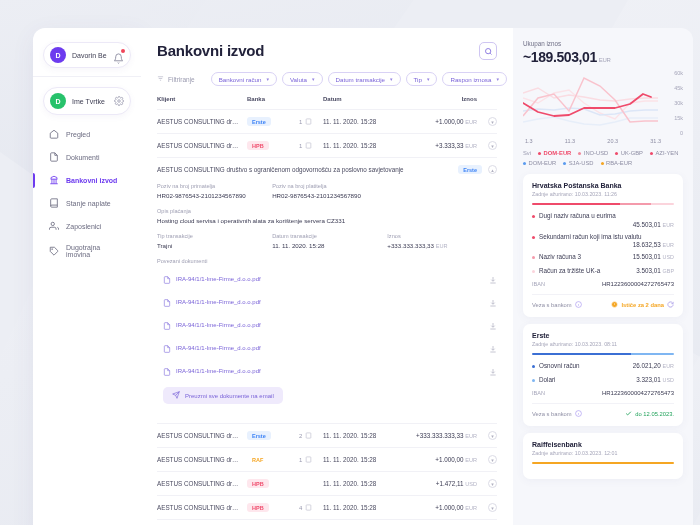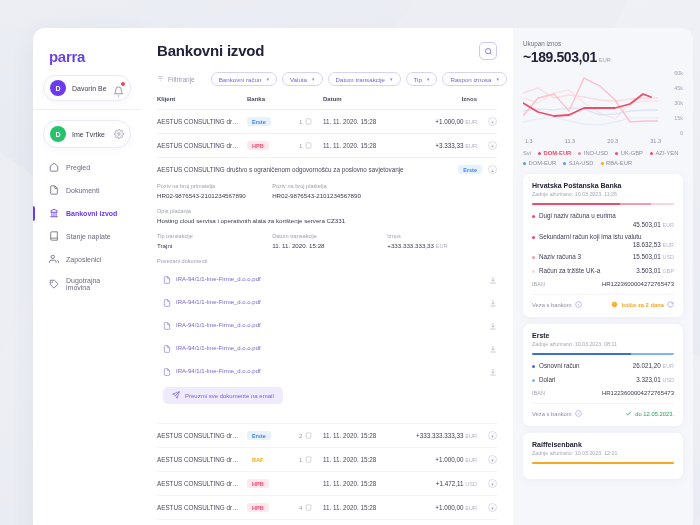--- a/index.html
+++ b/index.html
@@ -152,21 +152,20 @@
   <i class="d1"></i>
     <i class="d2"></i>
     <i class="d3"></i>
     <i class="d4"></i>
     <i class="d5"></i>
 </div>
 
 <div class="app">
 
   <aside class="sidebar">
-    <div class="logo">parra</div>
 
     <div class="userbox">
       <div class="avatar av-purple">D</div>
       <div class="uname">Davorin Begović</div>
       <div class="bell">
         <svg viewBox="0 0 24 24" fill="none" stroke="#8b8ba0" stroke-width="2">
             <path d="M18 8a6 6 0 10-12 0c0 7-3 9-3 9h18s-3-2-3-9"></path>
             <path d="M13.7 21a2 2 0 01-3.4 0"></path>
           </svg>
         <span class="dot"></span>

